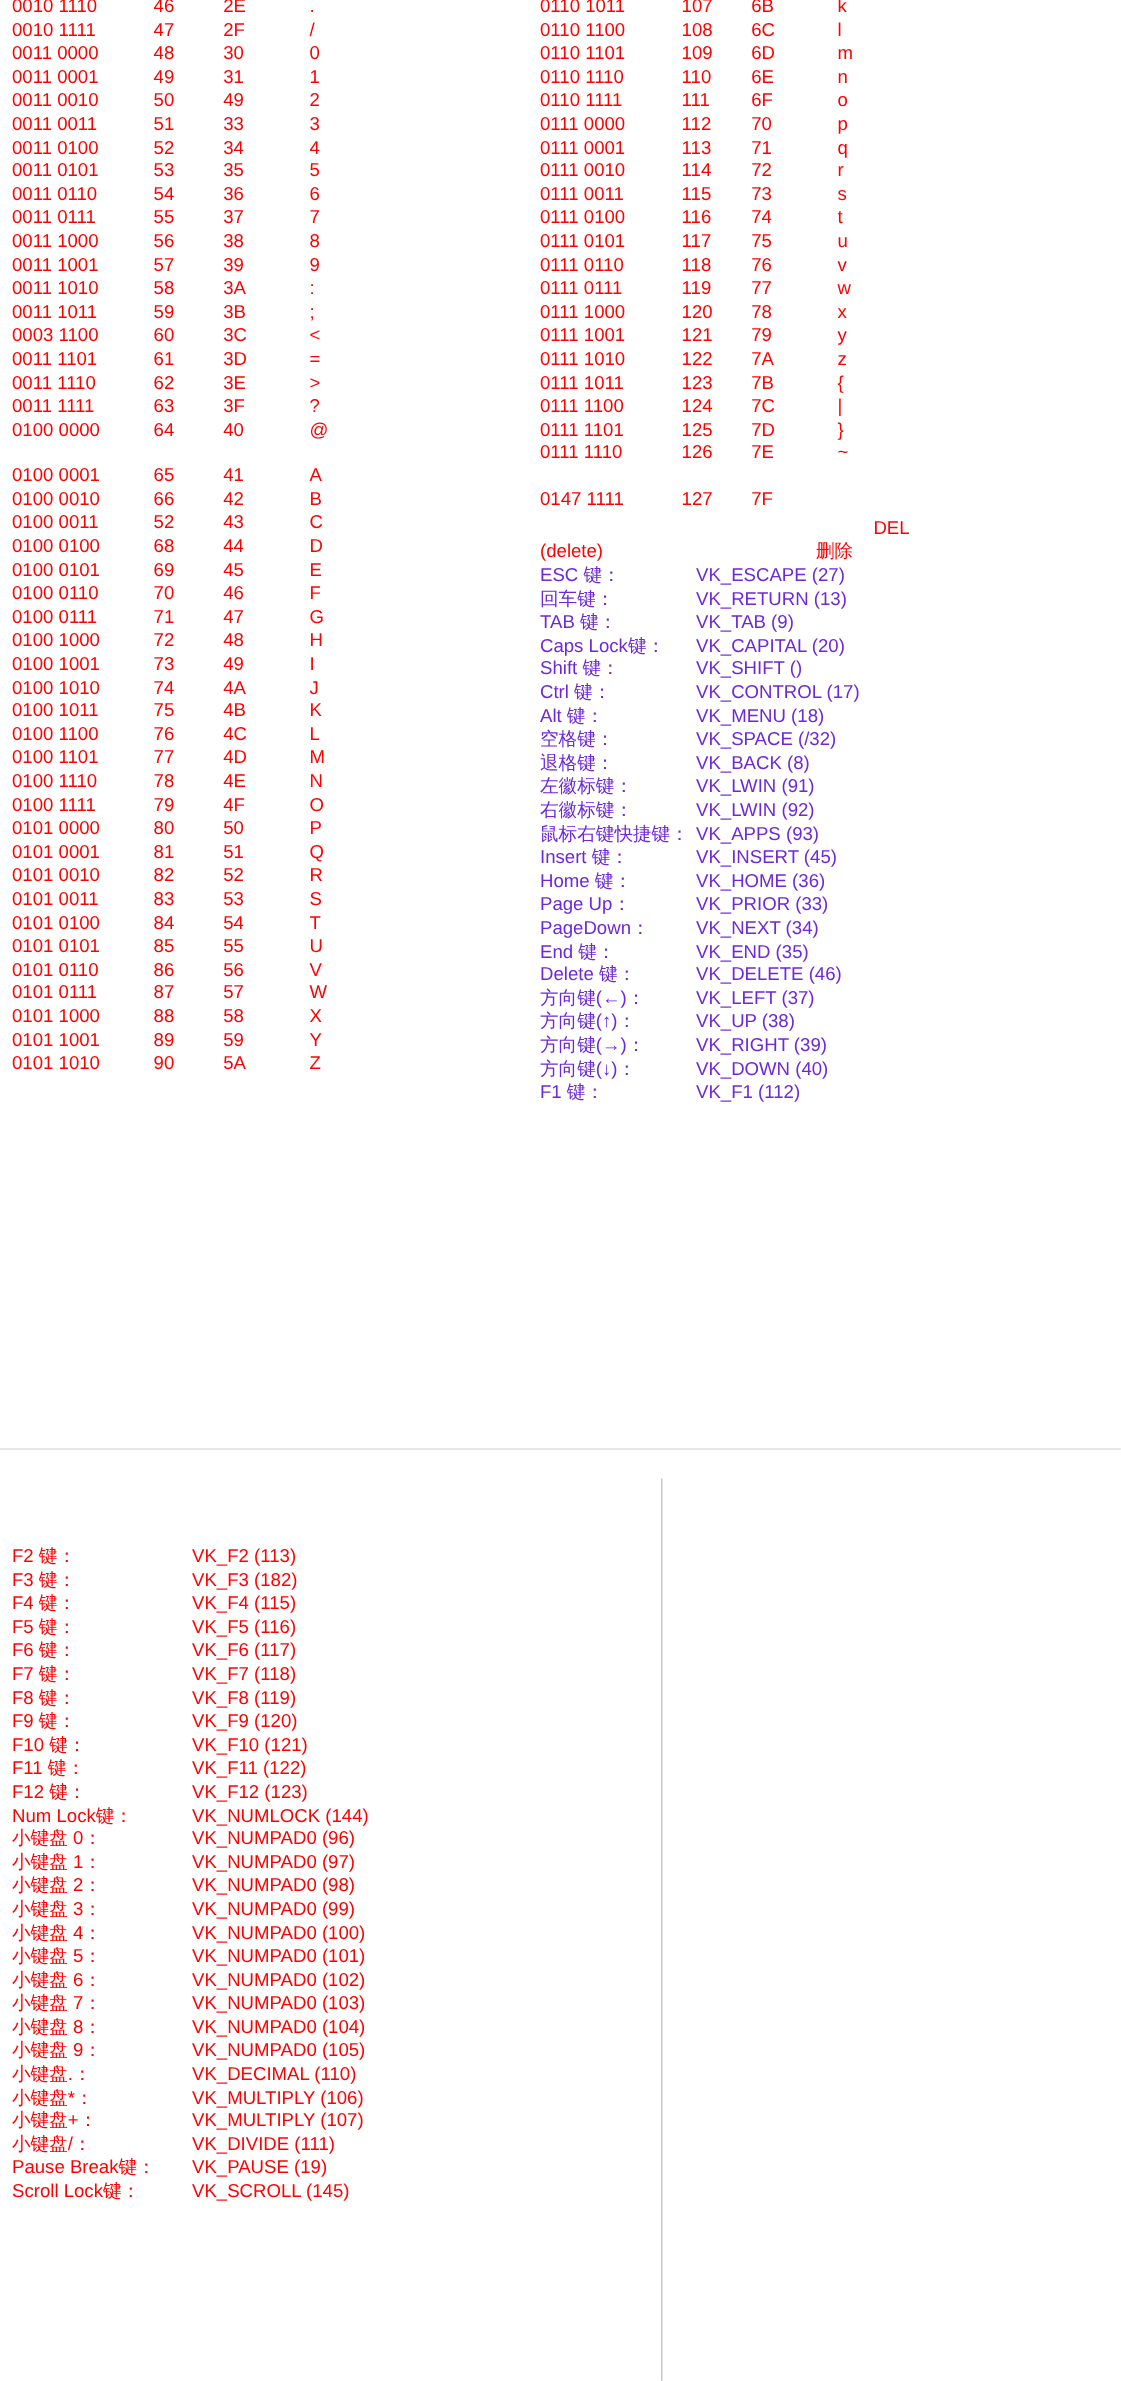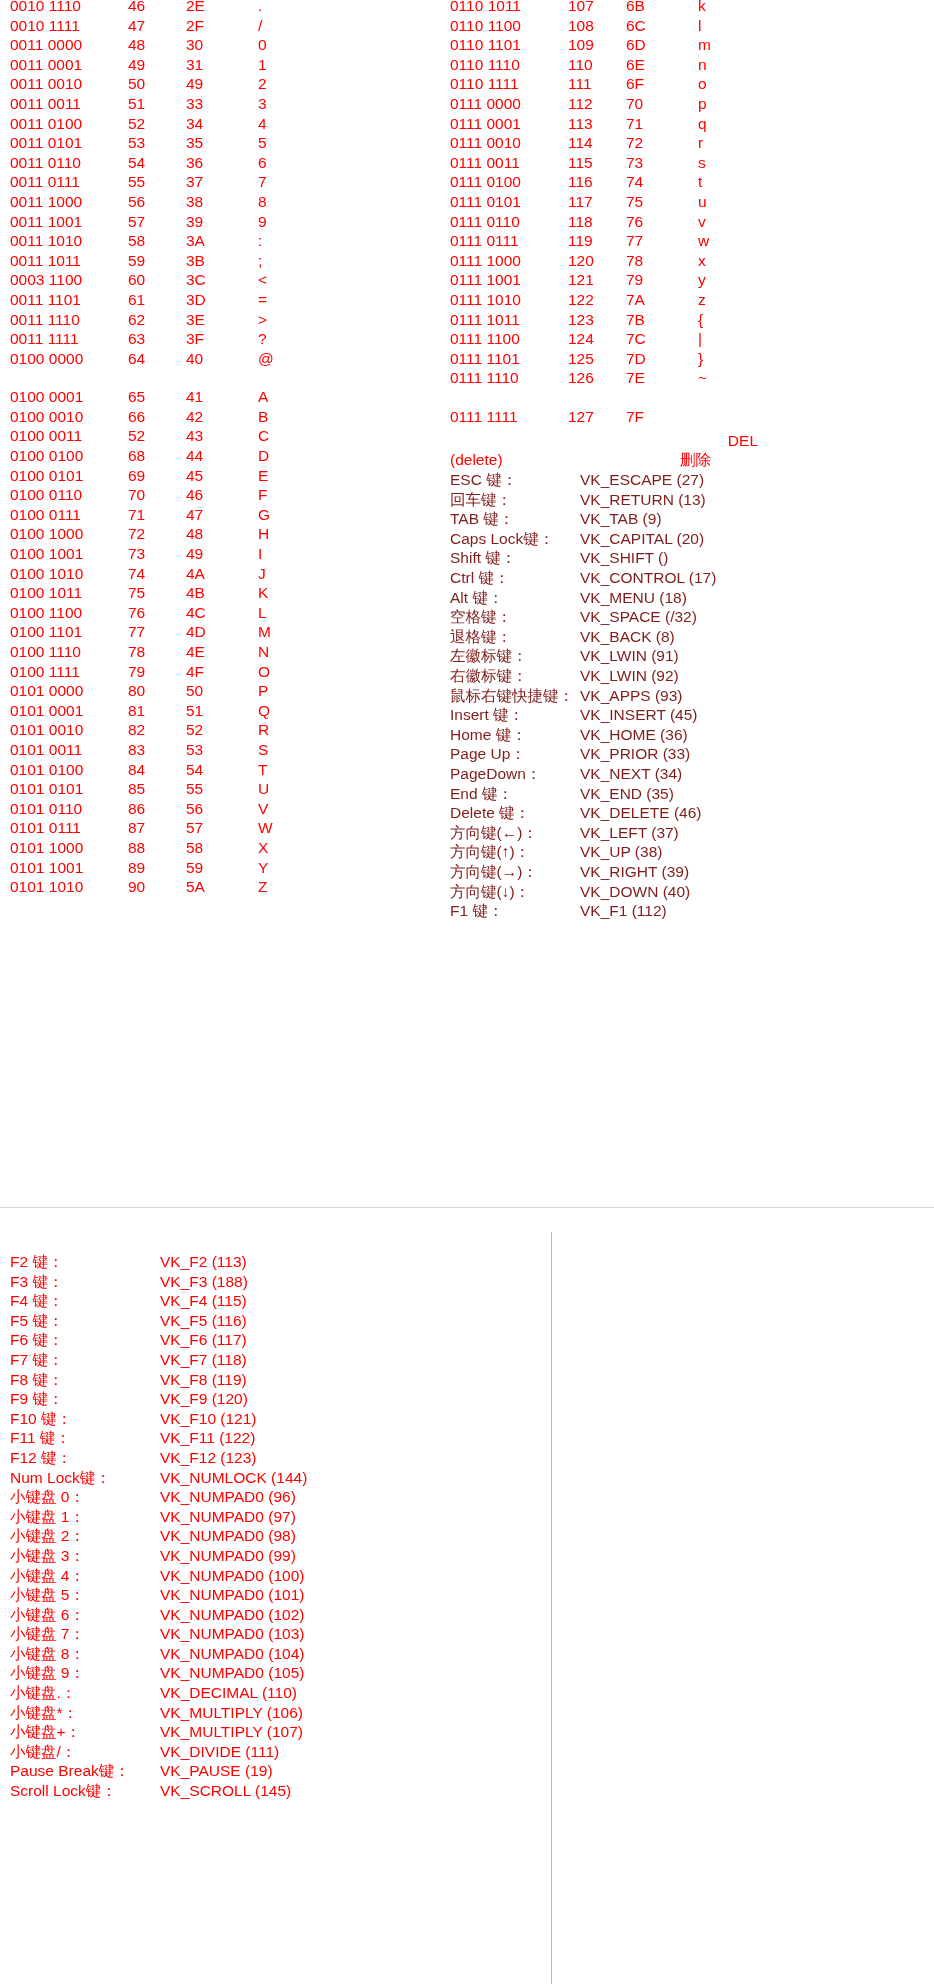--- a/index.html
+++ b/index.html
@@ -50,21 +50,21 @@
   td.c-bin { width: 118px; }
   td.c-dec { width: 58px; text-align: left; }
   td.c-hex { width: 72px; text-align: left; }
   td.c-chr { width: 70px; text-align: left; }
   tr.spacer td { height: 19px; line-height: 19px; }
 
   
   .keylist {
     font-size: 15.5px;
     line-height: 19.6px;
-    color: #7f1d1d;
+    color: #6d28d9;
   }
   .keyrow {
     display: flex;
     white-space: pre;
   }
   .keyrow .k-name { width: 130px; display: inline-block; }
   .keyrow .k-val  { display: inline-block; }
 
   .delrow {
     display: flex;
@@ -101,21 +101,21 @@
     top: 1232px;
     width: 1px;
     height: 752px;
     background: #b9b9b9;
   }
 
   
   .bottom-left {
     position: absolute;
     left: 10px;
-    top: 1252px;
+    top: 1288px;
     width: 420px;
     font-size: 15.5px;
     line-height: 19.6px;
   }
   .brow {
     display: flex;
     white-space: pre;
   }
   .brow .b-name { width: 150px; display: inline-block; }
   .brow .b-val  { display: inline-block; }
@@ -527,21 +527,21 @@
             <td class="c-dec">126</td>
             <td class="c-hex">7E</td>
             <td class="c-chr">~</td>
           </tr>
         </tbody>
     </table>
 
     <div style="height:19px"></div>
 
     <div class="delrow">
-      <span class="d-bin">0111 1111</span>
+      <span class="d-bin">0147 1111</span>
       <span class="d-dec">127</span>
       <span class="d-hex">7F</span>
       <span class="d-chr">DEL</span>
     </div>
 
     <div class="delete-line">
       <span class="dl-left">(delete)</span>
       <span class="dl-right">删除</span>
     </div>
 
@@ -573,21 +573,21 @@
         </div>
     </div>
   </div>
 
   <div class="hrule"></div>
   <div class="vrule"></div>
 
   <div class="bottom-left">
     <div id="keylist-bottom">
         <div class="brow"><span class="b-name">F2 键：</span><span class="b-val">VK_F2 (113)</span></div>
-        <div class="brow"><span class="b-name">F3 键：</span><span class="b-val">VK_F3 (188)</span></div>
+        <div class="brow"><span class="b-name">F3 键：</span><span class="b-val">VK_F3 (182)</span></div>
         <div class="brow"><span class="b-name">F4 键：</span><span class="b-val">VK_F4 (115)</span></div>
         <div class="brow"><span class="b-name">F5 键：</span><span class="b-val">VK_F5 (116)</span></div>
         <div class="brow"><span class="b-name">F6 键：</span><span class="b-val">VK_F6 (117)</span></div>
         <div class="brow"><span class="b-name">F7 键：</span><span class="b-val">VK_F7 (118)</span></div>
         <div class="brow"><span class="b-name">F8 键：</span><span class="b-val">VK_F8 (119)</span></div>
         <div class="brow"><span class="b-name">F9 键：</span><span class="b-val">VK_F9 (120)</span></div>
         <div class="brow"><span class="b-name">F10 键：</span><span class="b-val">VK_F10 (121)</span></div>
         <div class="brow"><span class="b-name">F11 键：</span><span class="b-val">VK_F11 (122)</span></div>
         <div class="brow"><span class="b-name">F12 键：</span><span class="b-val">VK_F12 (123)</span></div>
         <div class="brow"><span class="b-name">Num Lock键：</span><span class="b-val">VK_NUMLOCK (144)</span></div>

